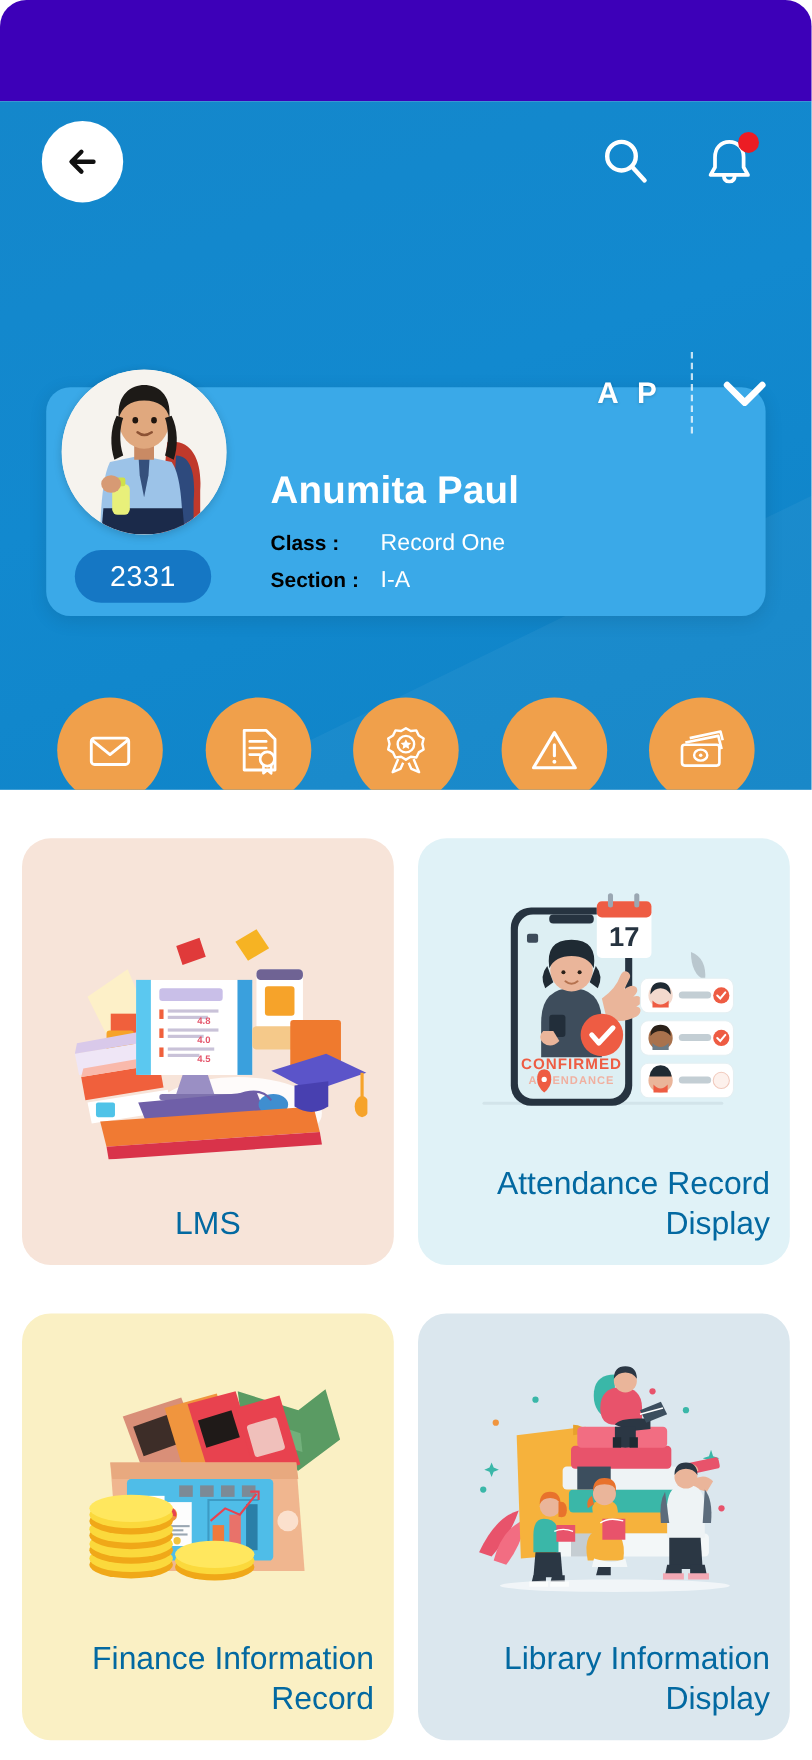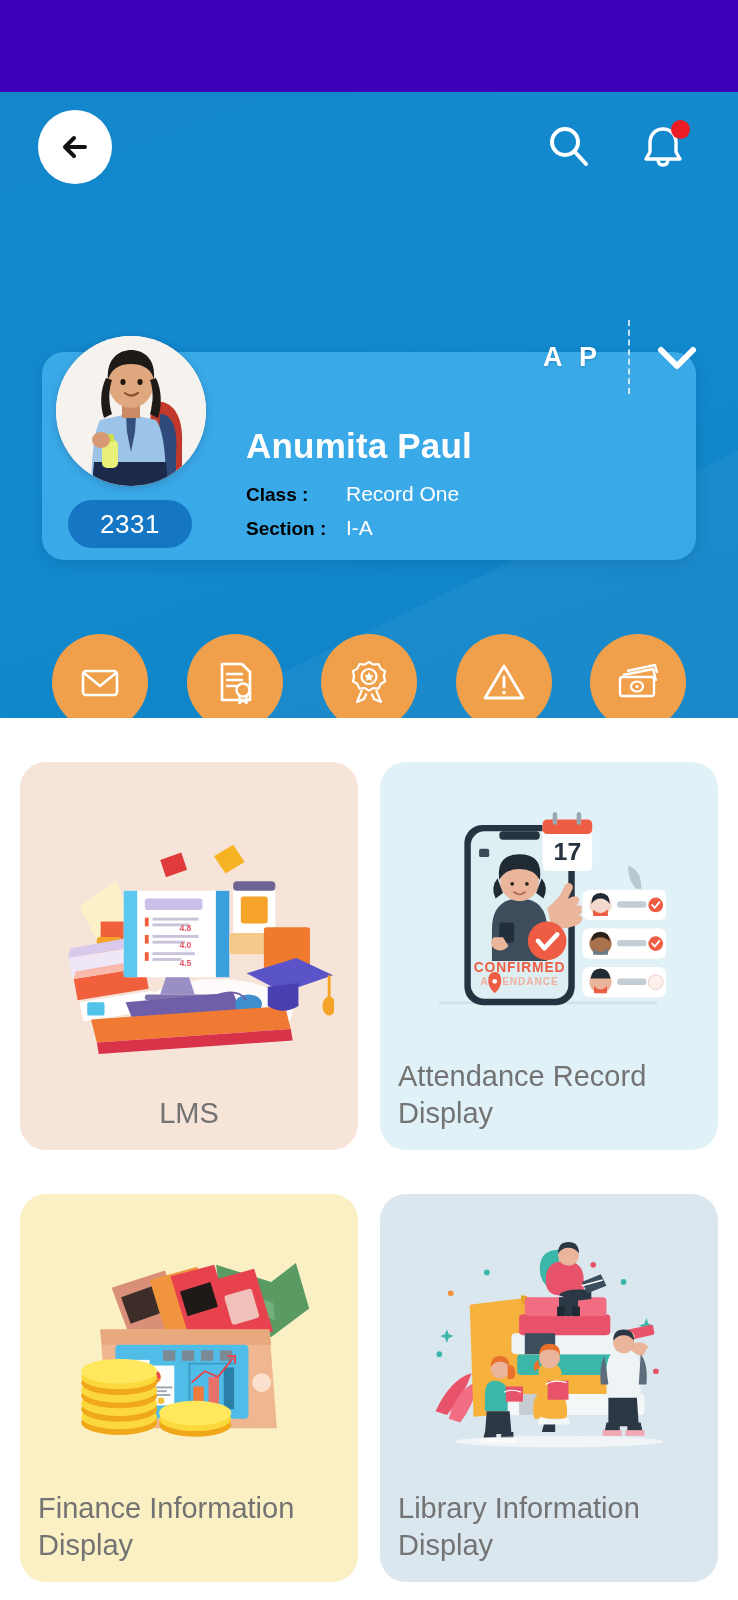--- a/index.html
+++ b/index.html
@@ -7,20 +7,21 @@
     width: 738px; height: 1600px;
     background: #ffffff;
     font-family: "Liberation Sans", sans-serif;
     overflow: hidden;
   }
   .phone {
     position: relative;
     width: 738px; height: 1600px;
     background: #ffffff;
     overflow: hidden;
+    border-radius: 24px;
   }
 
   
   .status-bar {
     height: 92px;
     background: #3d00b8;
     width: 100%;
   }
 
   
@@ -198,24 +199,24 @@
     padding: 16px 12px 18px 12px;
   }
   .tile-art {
     flex: 1;
     width: 100%;
     display: flex; align-items: center; justify-content: center;
     min-height: 0;
   }
   .tile-art svg { max-width: 100%; max-height: 100%; }
   .tile-title {
-    color: #737373;
+    color: #0369a1;
     font-size: 29px;
     line-height: 1.28;
-    text-align: left;
+    text-align: right;
     padding: 4px 6px 0 6px;
   }
   .tile.lms  { background: #f7e4d9; }
   .tile.att  { background: #e0f2f7; }
   .tile.fin  { background: #faf0c4; }
   .tile.lib  { background: #dbe7ee; }
 </style>
 </head>
 <body>
 
@@ -572,21 +573,21 @@
             <ellipse cx="76" cy="160" rx="40" ry="13" fill="#fbd93c"></ellipse>
             <ellipse cx="76" cy="152" rx="40" ry="13" fill="#f0a818"></ellipse>
             <ellipse cx="76" cy="146" rx="40" ry="13" fill="#fbd93c"></ellipse>
             <ellipse cx="76" cy="140" rx="40" ry="13" fill="#ffe75e"></ellipse>
           </g>
           <ellipse cx="156" cy="196" rx="38" ry="13" fill="#f0a818"></ellipse>
           <ellipse cx="156" cy="190" rx="38" ry="13" fill="#fbd93c"></ellipse>
           <ellipse cx="156" cy="184" rx="38" ry="13" fill="#ffe75e"></ellipse>
         </svg>
       </div>
-      <div class="tile-title">Finance Information Display</div>
+      <div class="tile-title">Finance Information Record</div>
     </div>
 
     <div class="tile lib">
       <div class="tile-art">
         <svg viewBox="0 0 300 230" width="285" height="225">
 
           <g fill="#f0953e">
               <circle cx="46" cy="58" r="3"></circle>
               <circle cx="250" cy="100" r="3"></circle>
             </g>

